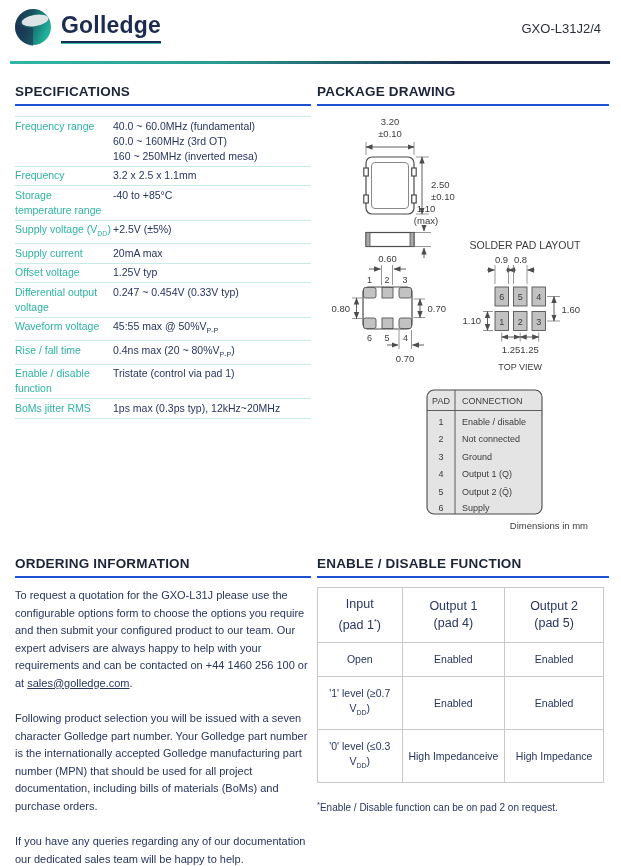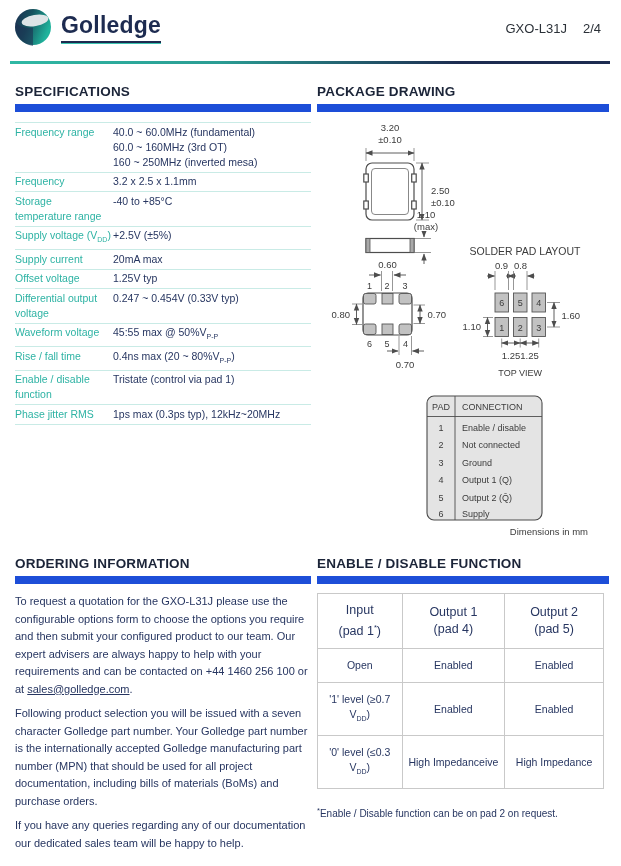--- a/index.html
+++ b/index.html
@@ -4,45 +4,45 @@
 <style>
   * { margin:0; padding:0; box-sizing:border-box; }
   body { background:#fff; font-family:"Liberation Sans", sans-serif; }
   .page { position:relative; width:621px; height:866px; background:#ffffff; overflow:hidden; }
 
   
   .logo-wrap { position:absolute; left:14px; top:8px; display:flex; align-items:center; gap:9px; }
   .wordmark { font-size:23px; font-weight:700; color:#1d2b50; letter-spacing:0.2px;
               padding-bottom:2px; border-bottom:2px solid #1d2b50; box-shadow:0 1px 0 0 #3cc4b0; }
   .docref { position:absolute; top:21px; right:20px; font-size:13px; color:#2b3138; }
-  .docref .pn { margin-right:16px; }
+  .docref .pn { }
   .header-rule { position:absolute; left:10px; right:11px; top:61px; height:3px;
                  background:linear-gradient(to right, #2fb8a4 0%, #2a9c93 35%, #1d2b50 75%, #1d2b50 100%); }
 
   
   section { position:absolute; }
   .sec-specs    { left:15px;  top:84px;  width:296px; }
   .sec-package  { left:317px; top:84px;  width:292px; }
   .sec-ordering { left:15px;  top:556px; width:296px; }
   .sec-enable   { left:317px; top:556px; width:292px; }
   h2 { font-size:13.5px; font-weight:700; color:#1b2438; letter-spacing:0.2px;
-       padding-bottom:5px; border-bottom:8px solid #1d4ed8; }
+       padding-bottom:5px; border-bottom:2px solid #1d4ed8; }
 
   
   table.specs { width:100%; border-collapse:collapse; margin-top:10px; border-top:1px solid #c9ebe6; }
   table.specs td { vertical-align:top; font-size:10.5px; line-height:15px;
                    padding:1.5px 2px 2px 0; border-bottom:1px solid #c9ebe6; }
   td.spec-label { width:98px; color:#2eb3a4; padding-left:5px; }
   td.spec-value { color:#273661; }
   sub { font-size:7px; }
   sup { font-size:7.5px; }
 
   
   .sec-ordering p { font-size:11px; line-height:17.5px; color:#273661; margin-top:9px; }
-  .sec-ordering p + p { margin-top:7px; }
+  .sec-ordering p + p { margin-top:18px; }
   .sec-ordering a { color:#273661; text-decoration:underline; }
 
   
   table.ed { width:287px; border-collapse:collapse; margin-top:9px; }
   table.ed th, table.ed td { border:1px solid #c9c9c9; text-align:center; color:#273661; }
   table.ed th { font-size:12.5px; font-weight:400; line-height:17px; padding:8px 14px; }
   table.ed td { font-size:10.5px; line-height:15px; padding:9px 5px; }
   .footnote { margin-top:17px; font-size:10px; color:#273661; }
 
   
@@ -121,21 +121,21 @@
           </tr>
         <tr>
             <td class="spec-label">Rise / fall time</td>
             <td class="spec-value">0.4ns max (20 ~ 80%V<sub>P-P</sub>)</td>
           </tr>
         <tr>
             <td class="spec-label">Enable / disable function</td>
             <td class="spec-value">Tristate (control via pad 1)</td>
           </tr>
         <tr>
-            <td class="spec-label">Phase jitter RMS</td>
+            <td class="spec-label">BoMs jitter RMS</td>
             <td class="spec-value">1ps max (0.3ps typ), 12kHz~20MHz</td>
           </tr>
       </tbody>
     </table>
   </section>
 
   <section class="sec-package">
     <h2>PACKAGE DRAWING</h2>
     <svg class="pkg" width="292" height="425" viewBox="0 0 292 425">
       <defs>

